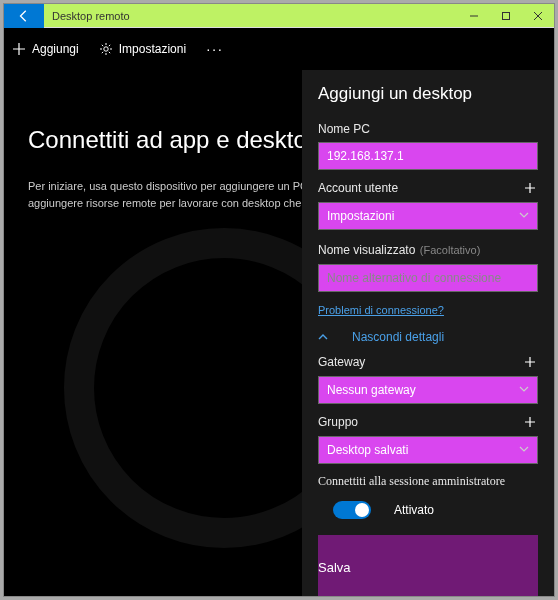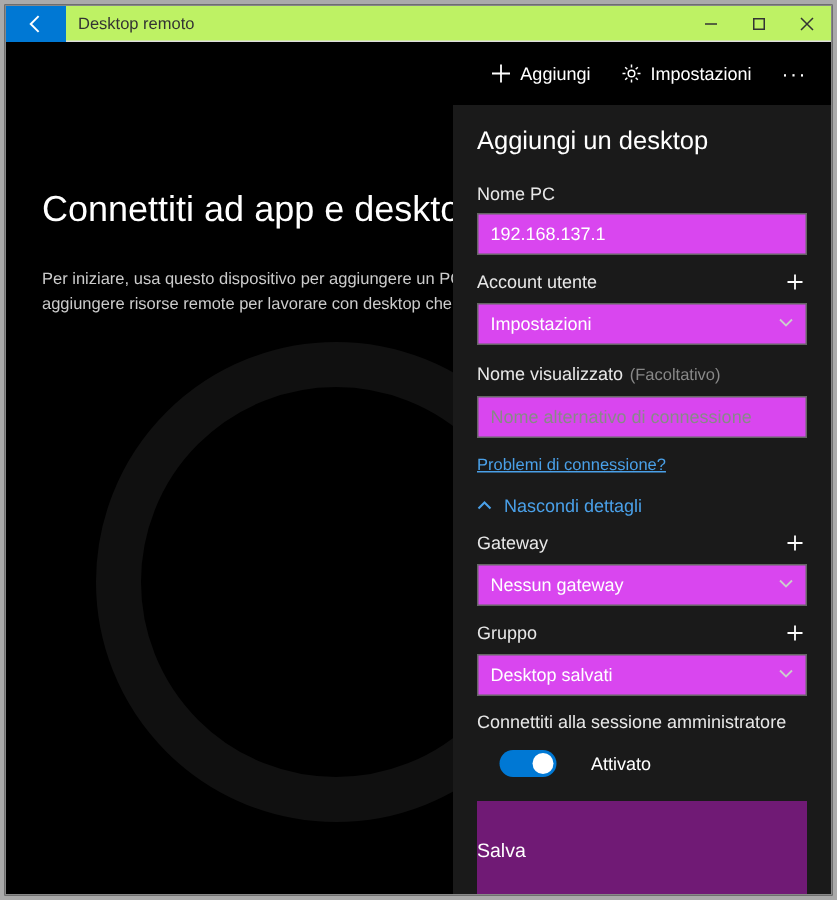--- a/index.html
+++ b/index.html
@@ -24,21 +24,21 @@
   justify-content: center; color: #555; font-size: 10px;
 }
 .winbtn svg { width: 10px; height: 10px; }
 .content { flex: 1; background: #000; position: relative; overflow: hidden; }
 .watermark {
   position: absolute; top: 200px; left: 60px; width: 320px; height: 320px;
   border: 30px solid #101010; border-radius: 50%;
 }
 .toolbar {
   position: absolute; top: 0; left: 0; right: 0; height: 42px;
-  display: flex; justify-content: flex-end; align-items: center;
+  display: flex; align-items: center;
   padding-right: 8px; gap: 4px; color: #fff; font-size: 12px;
 }
 .tool-item { display: flex; align-items: center; gap: 6px; padding: 0 8px; }
 .tool-item svg { width: 14px; height: 14px; }
 .more-dots { font-size: 14px; letter-spacing: 1px; padding: 0 8px; }
 .main-left {
   position: absolute; top: 42px; left: 0; right: 0; padding: 56px 24px 0 24px;
   color: #fff;
 }
 .main-heading { font-size: 24px; font-weight: 300; margin-bottom: 24px; }
@@ -58,24 +58,24 @@
 .field-input, .field-select {
   background: #d946ef; border: 1px solid #666; color: #fff;
   font-size: 12px; padding: 6px 8px; height: 28px; width: 100%;
 }
 .field-input::placeholder { color: #888; }
 .field-select {
   display: flex; align-items: center; justify-content: space-between;
 }
 .chevron svg { width: 10px; height: 10px; }
 .link { font-size: 11px; color: #4aa0e8; text-decoration: underline; cursor: pointer; margin-top: 2px; }
-.collapse-row { display: flex; align-items: center; gap: 8px; font-size: 12px; color: #4aa0e8; margin-top: 4px; }
+.collapse-row { display: flex; align-items: center; gap: 24px; font-size: 12px; color: #4aa0e8; margin-top: 4px; }
 .collapse-row svg { width: 10px; height: 10px; }
 .toggle-row { display: flex; align-items: center; gap: 23px; margin-top: 2px; padding-left: 15px; }
-.toggle-label { font-size: 12px; color: #e8e8e8; margin-bottom: 4px; }
+.toggle-label { font-size: 12px; color: #e8e8e8; margin-bottom: 4px; font-family: Liberation Serif, serif; }
 .toggle {
   width: 38px; height: 18px; border-radius: 9px; background: #0078d4;
   position: relative;
 }
 .toggle-knob {
   position: absolute; right: 2px; top: 2px; width: 14px; height: 14px;
   border-radius: 50%; background: #fff;
 }
 .toggle-state { font-size: 12px; }
 .save-button {

